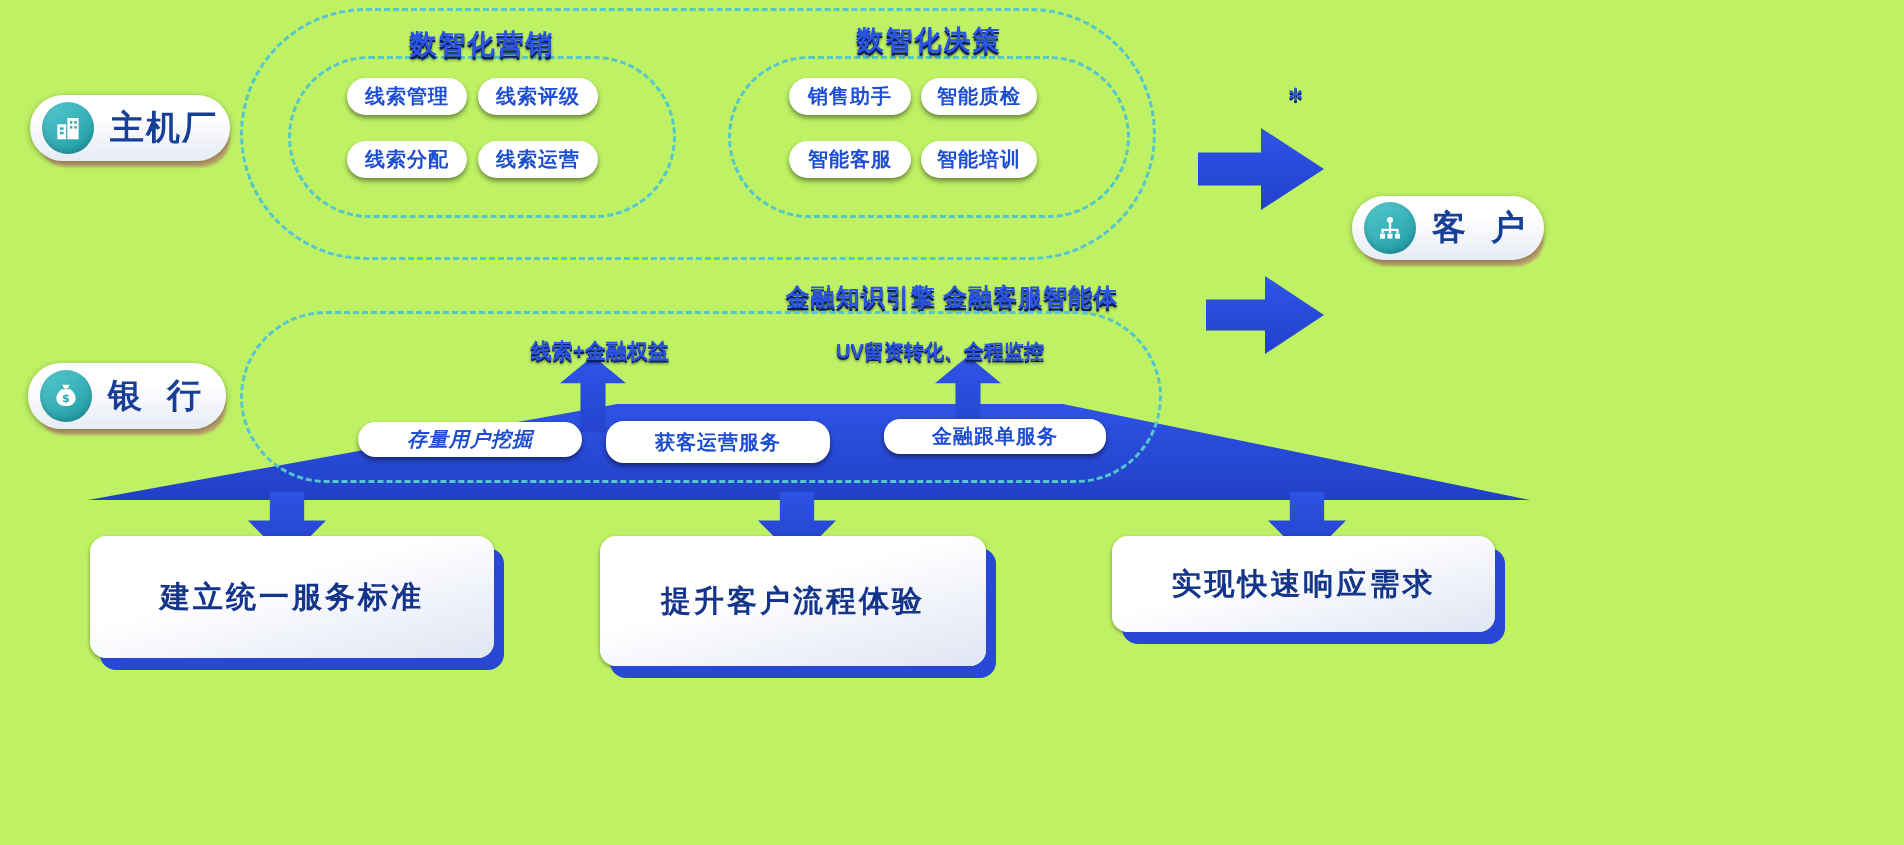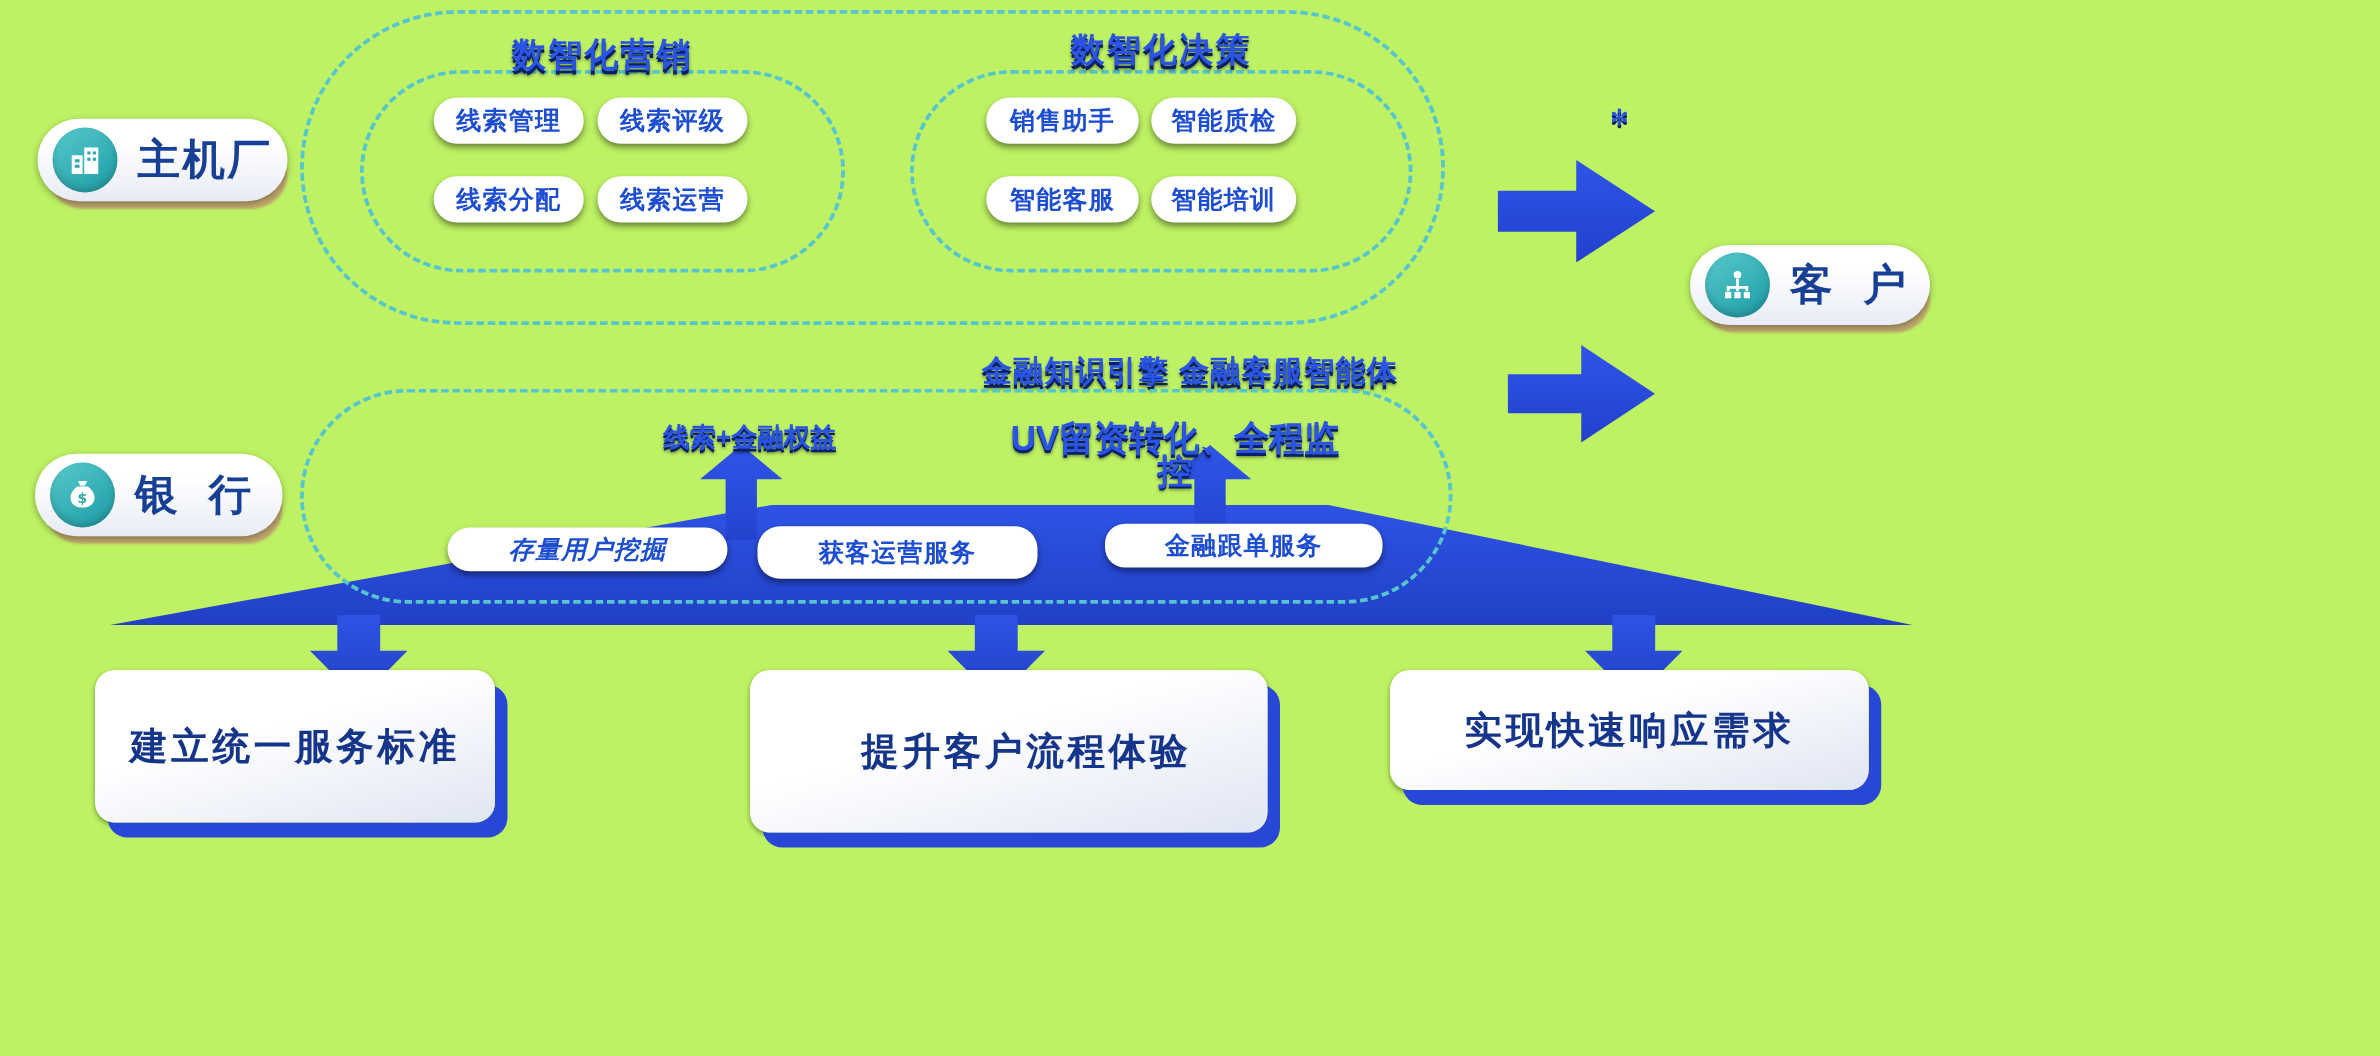--- a/index.html
+++ b/index.html
@@ -69,21 +69,21 @@
 
   <div class="blue-title" style="left:757px;top:281px;width:390px;font-size:24px;letter-spacing:1px;">金融知识引擎 金融客服智能体</div>
 
   <div class="trapezoid"></div>
 
   <div class="arrow-up" style="left:560px;top:356px;width:66px;height:76px;"></div>
   <div class="arrow-up" style="left:935px;top:356px;width:66px;height:76px;"></div>
 
   <div class="dashed" style="left:240px;top:311px;width:922px;height:172px;border-radius:86px;"></div>
   <div class="flow-label" style="left:470px;top:338px;width:260px;font-size:21px;">线索+金融权益</div>
-  <div class="flow-label" style="left:800px;top:338px;width:280px;font-size:28px;">UV留资转化、全程监控</div>
+  <div class="flow-label" style="left:800px;top:338px;width:280px;font-size:20px;">UV留资转化、全程监控</div>
 
   <div class="pill" style="left:358px;top:422px;width:224px;height:35px;border-radius:18px;font-style:italic;">存量用户挖掘</div>
   <div class="pill" style="left:606px;top:421px;width:224px;height:42px;border-radius:18px;">获客运营服务</div>
   <div class="pill" style="left:884px;top:419px;width:222px;height:35px;border-radius:16px;">金融跟单服务</div>
 
   <span class="sparkle" style="left:1288px;top:84px;">✻</span>
   <div class="arrow-right" style="left:1198px;top:128px;width:126px;height:82px;"></div>
 
   <div class="arrow-right" style="left:1206px;top:276px;width:118px;height:78px;"></div>
 
@@ -133,17 +133,17 @@
         </svg>
       </span>
       <span class="actor-label">客  户</span>
     </div>
   </div>
 
   <div class="arrow-down" style="left:248px;top:492px;width:78px;height:68px;"></div>
   <div class="arrow-down" style="left:758px;top:492px;width:78px;height:68px;"></div>
   <div class="arrow-down" style="left:1268px;top:492px;width:78px;height:68px;"></div>
 
-  <div class="outcome" style="left:76px;top:536px;width:320px;height:122px;z-index:-0;">建立统一服务标准</div>
-  <div class="outcome" style="left:600px;top:536px;width:386px;height:130px;padding-left:28px;">提升客户流程体验</div>
+  <div class="outcome" style="left:90px;top:536px;width:404px;height:122px;z-index:-0;">建立统一服务标准</div>
+  <div class="outcome" style="left:600px;top:536px;width:386px;height:130px;">提升客户流程体验</div>
   <div class="outcome" style="left:1112px;top:536px;width:383px;height:96px;">实现快速响应需求</div>
 
 </div>
 
 </body></html>

